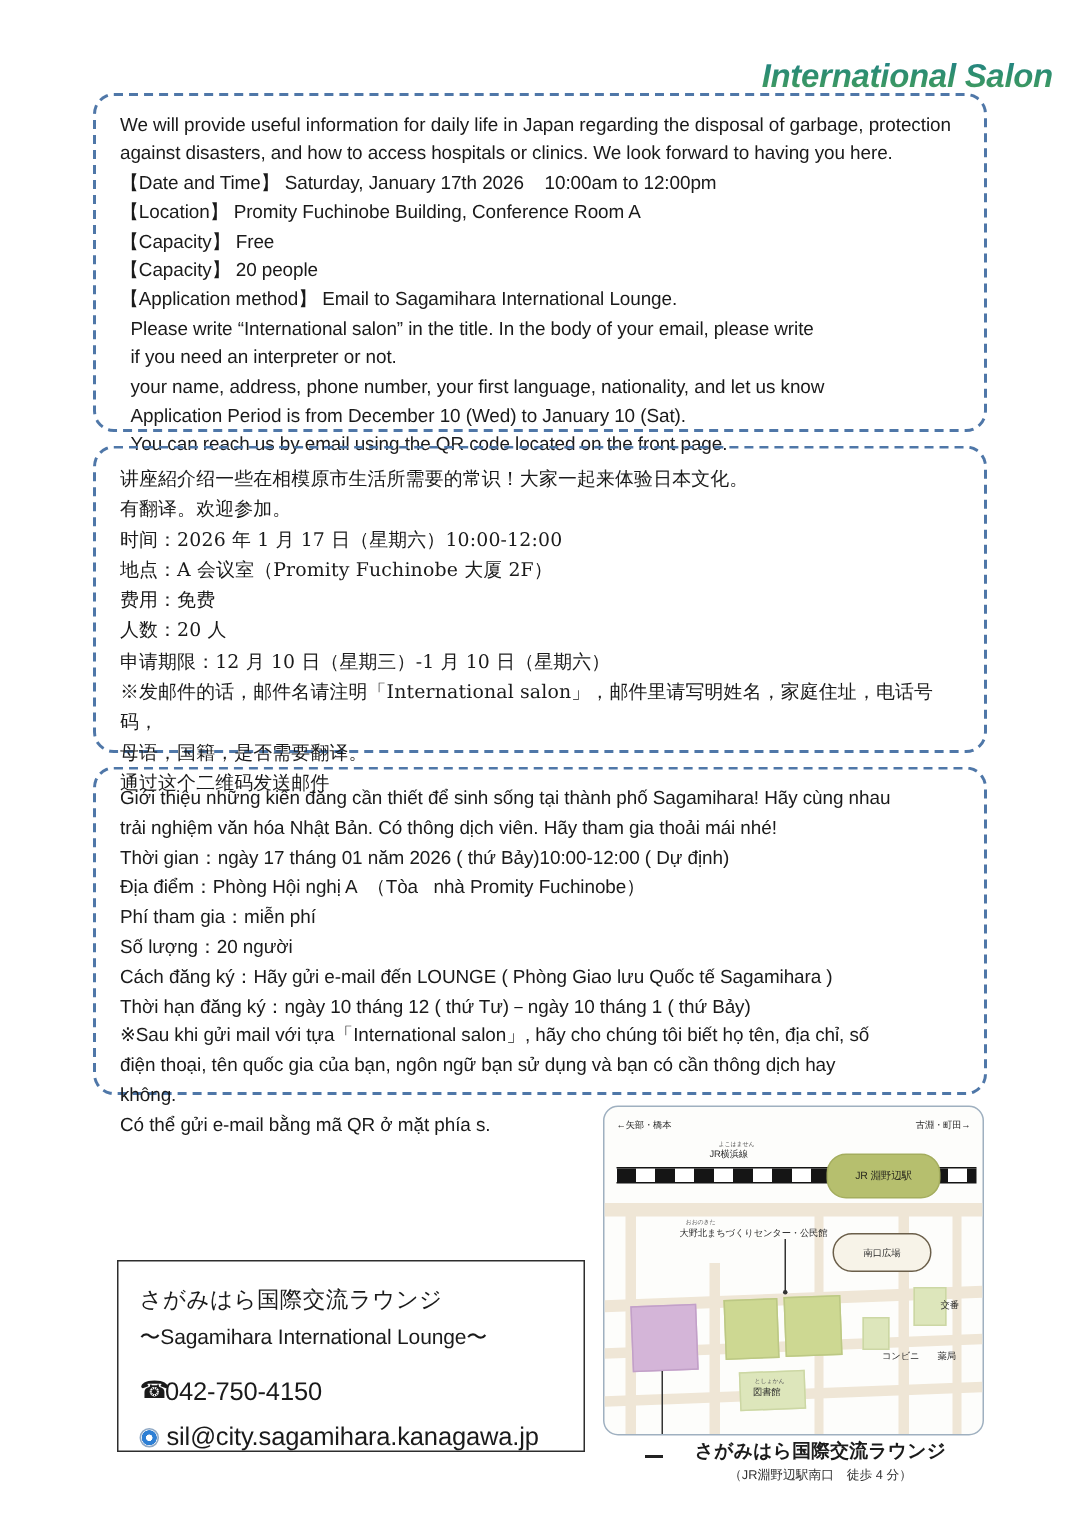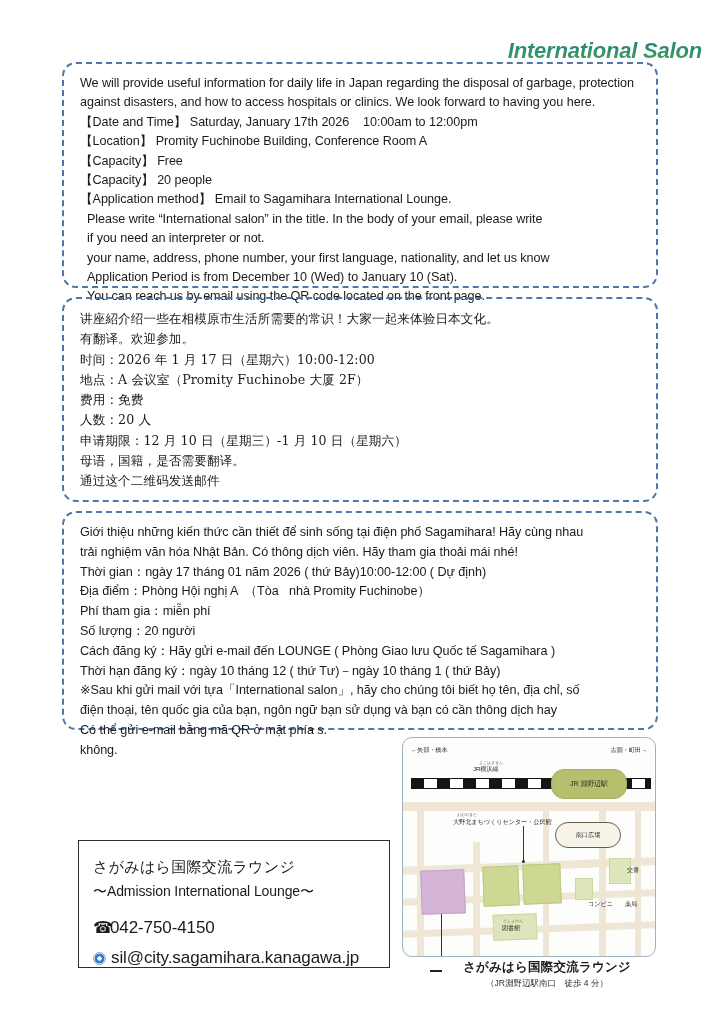--- a/index.html
+++ b/index.html
@@ -239,42 +239,43 @@
 </div>
 
 <div class="dash-box" id="box-chinese">
   <div class="line">讲座紹介绍一些在相模原市生活所需要的常识！大家一起来体验日本文化。</div>
   <div class="line">有翻译。欢迎参加。</div>
   <div class="line">时间：2026 年 1 月 17 日（星期六）10:00-12:00</div>
   <div class="line">地点：A 会议室（Promity Fuchinobe 大厦 2F）</div>
   <div class="line">费用：免费</div>
   <div class="line">人数：20 人</div>
   <div class="line">申请期限：12 月 10 日（星期三）-1 月 10 日（星期六）</div>
+  <div class="line">※发邮件的话，邮件名请注明「International salon」，邮件里请写明姓名，家庭住址，电话号码，</div>
   <div class="line">母语，国籍，是否需要翻译。</div>
   <div class="line">通过这个二维码发送邮件</div>
 </div>
 
 <div class="dash-box" id="box-vietnamese">
-  <div class="line">Giới thiệu những kiến thức cần thiết để sinh sống tại điện phố Sagamihara! Hãy cùng nhau</div>
+  <div class="line">Giới thiệu những kiến đăng cần thiết để sinh sống tại thành phố Sagamihara! Hãy cùng nhau</div>
   <div class="line">trải nghiệm văn hóa Nhật Bản. Có thông dịch viên. Hãy tham gia thoải mái nhé!</div>
   <div class="line">Thời gian：ngày 17 tháng 01 năm 2026 ( thứ Bảy)10:00-12:00 ( Dự định)</div>
   <div class="line">Địa điểm：Phòng Hội nghị A  （Tòa   nhà Promity Fuchinobe）</div>
   <div class="line">Phí tham gia：miễn phí</div>
   <div class="line">Số lượng：20 người</div>
   <div class="line">Cách đăng ký：Hãy gửi e-mail đến LOUNGE ( Phòng Giao lưu Quốc tế Sagamihara )</div>
   <div class="line">Thời hạn đăng ký：ngày 10 tháng 12 ( thứ Tư)－ngày 10 tháng 1 ( thứ Bảy)</div>
   <div class="line">※Sau khi gửi mail với tựa「International salon」, hãy cho chúng tôi biết họ tên, địa chỉ, số</div>
   <div class="line">điện thoại, tên quốc gia của bạn, ngôn ngữ bạn sử dụng và bạn có cần thông dịch hay</div>
+  <div class="line">không.</div>
   <div class="line">Có thể gửi e-mail bằng mã QR ở mặt phía s.</div>
-  <div class="line">không.</div>
 </div>
 
 <div id="contact-box">
   <div id="contact-name-ja">さがみはら国際交流ラウンジ</div>
-  <div id="contact-name-en">〜Admission International Lounge〜</div>
+  <div id="contact-name-en">〜Sagamihara International Lounge〜</div>
 
   <div class="contact-row" id="contact-phone-row">
     <span class="contact-glyph">☎</span>
     <span class="contact-val">042-750-4150</span>
   </div>
 
   <div class="contact-row">
     <span id="mail-icon"></span>
     <span class="contact-val">sil@city.sagamihara.kanagawa.jp</span>
   </div>

